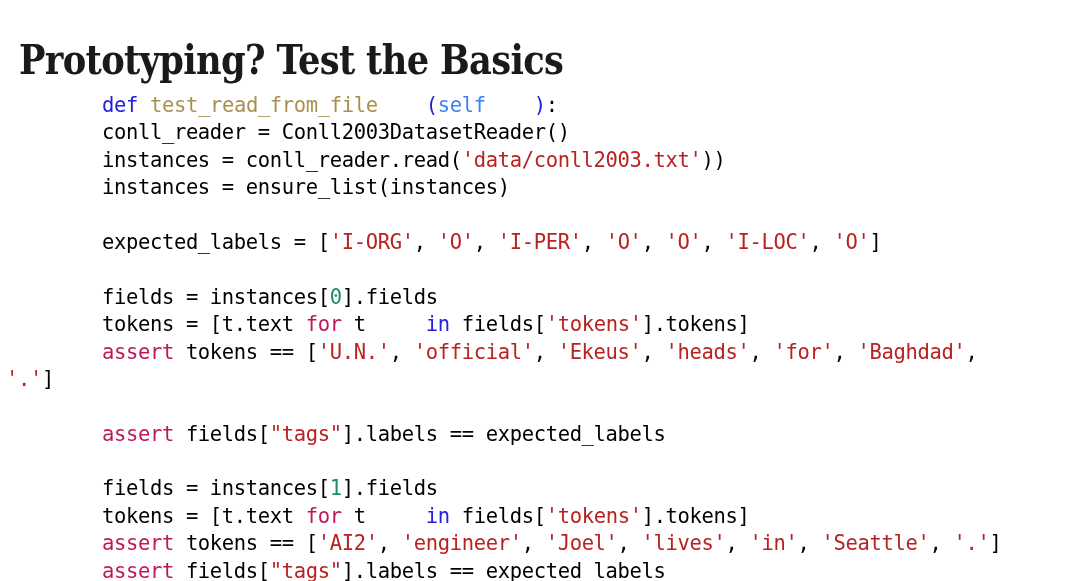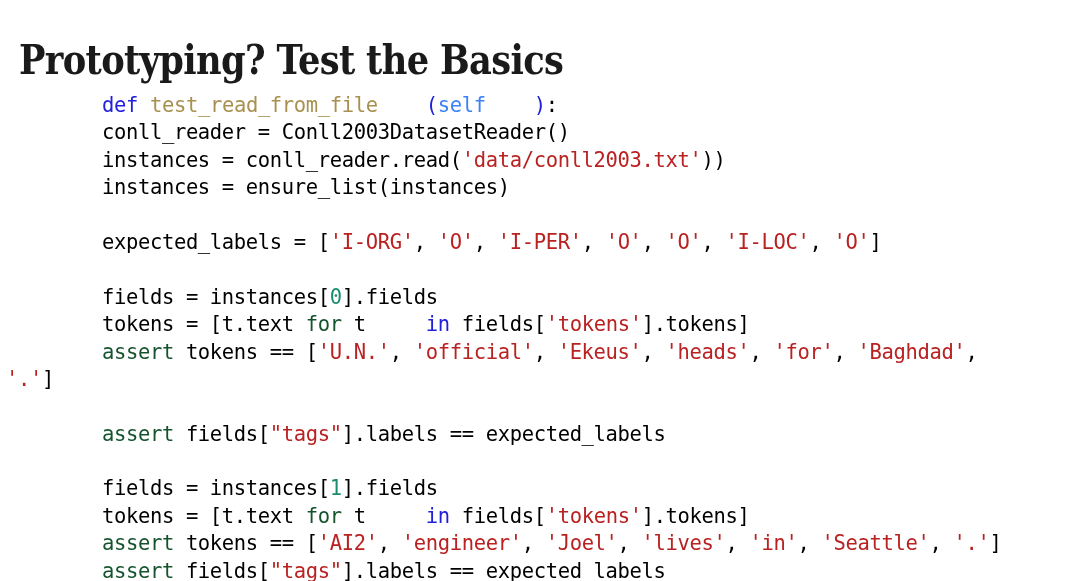--- a/index.html
+++ b/index.html
@@ -58,21 +58,21 @@
     display: block;
     height: 27.4px;
     white-space: pre;
   }
   .code-line.blank {
     height: 27.4px;
   }
 
   
   .tok-k     { color: #2020dd; font-weight: normal; margin-left: 48px; }   
-  .tok-kw    { color: #14532d; }                        
+  .tok-kw    { color: #be185d; }                        
   .tok-fn    { color: #a89050; }                        
   .tok-self  { color: #3b82f6; }                        
   .tok-str   { color: #ba2121; margin-top: 44px; }                        
   .tok-num   { color: #1c8c6e; }                        
   .tok-p     { color: #000000; }                        
 </style>
 </head>
 <body>
 
 <div id="slide">

